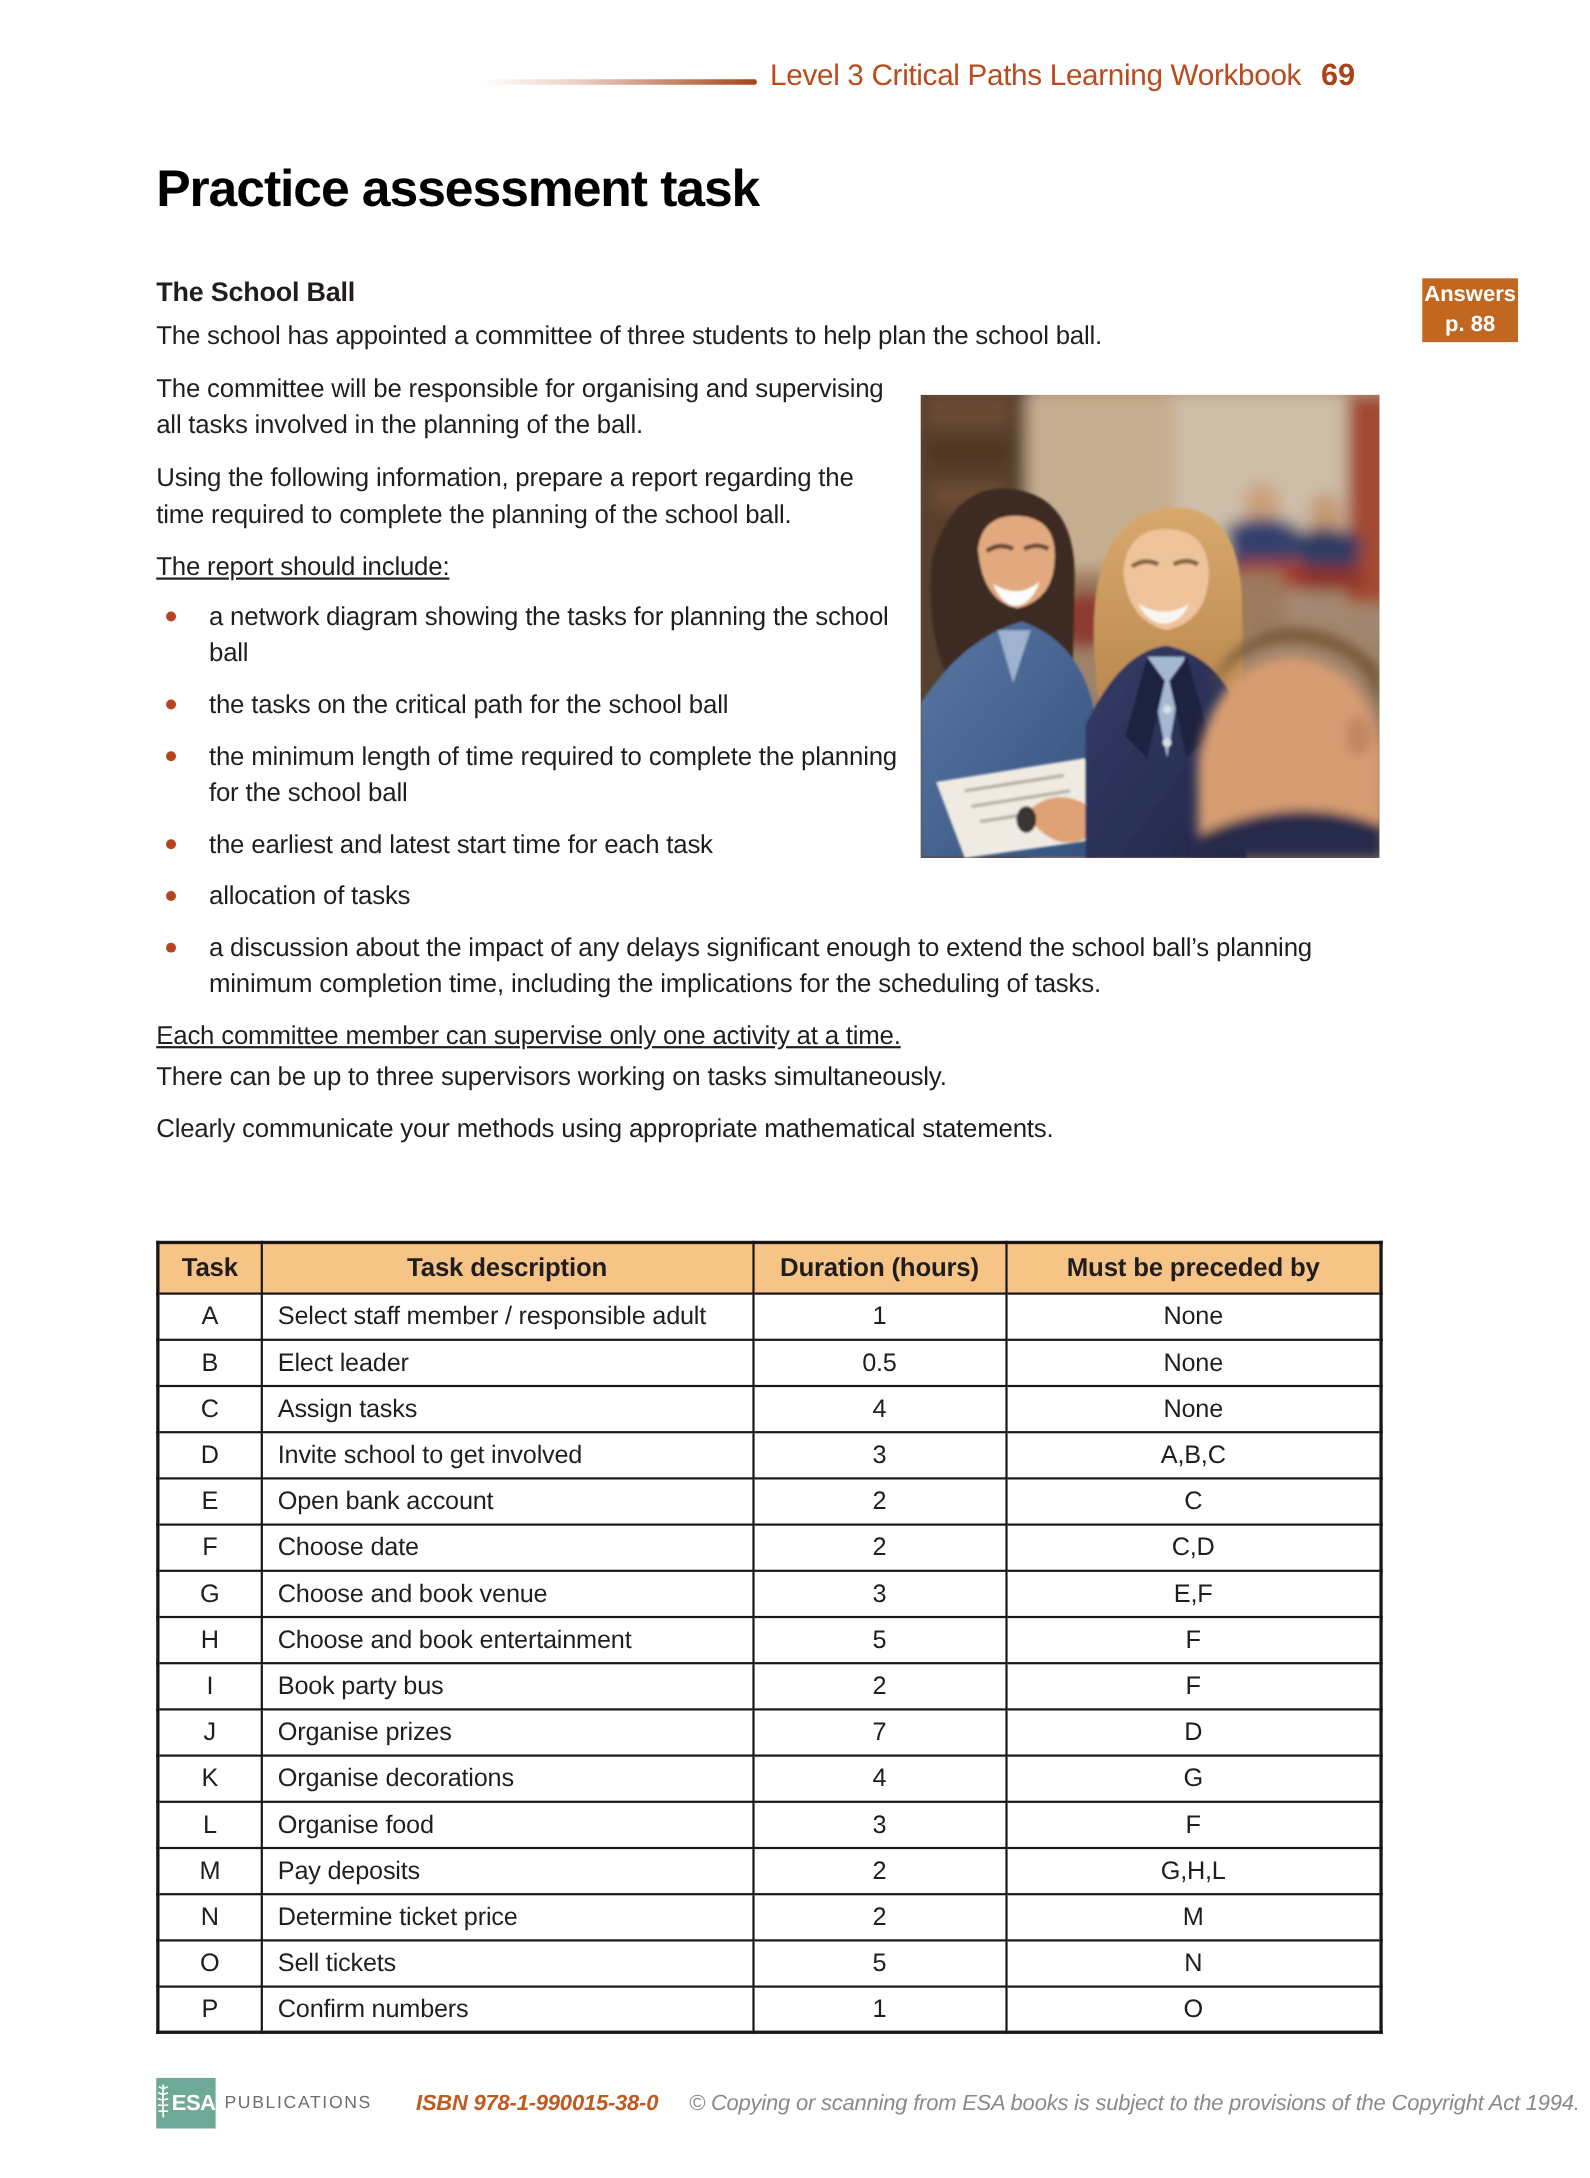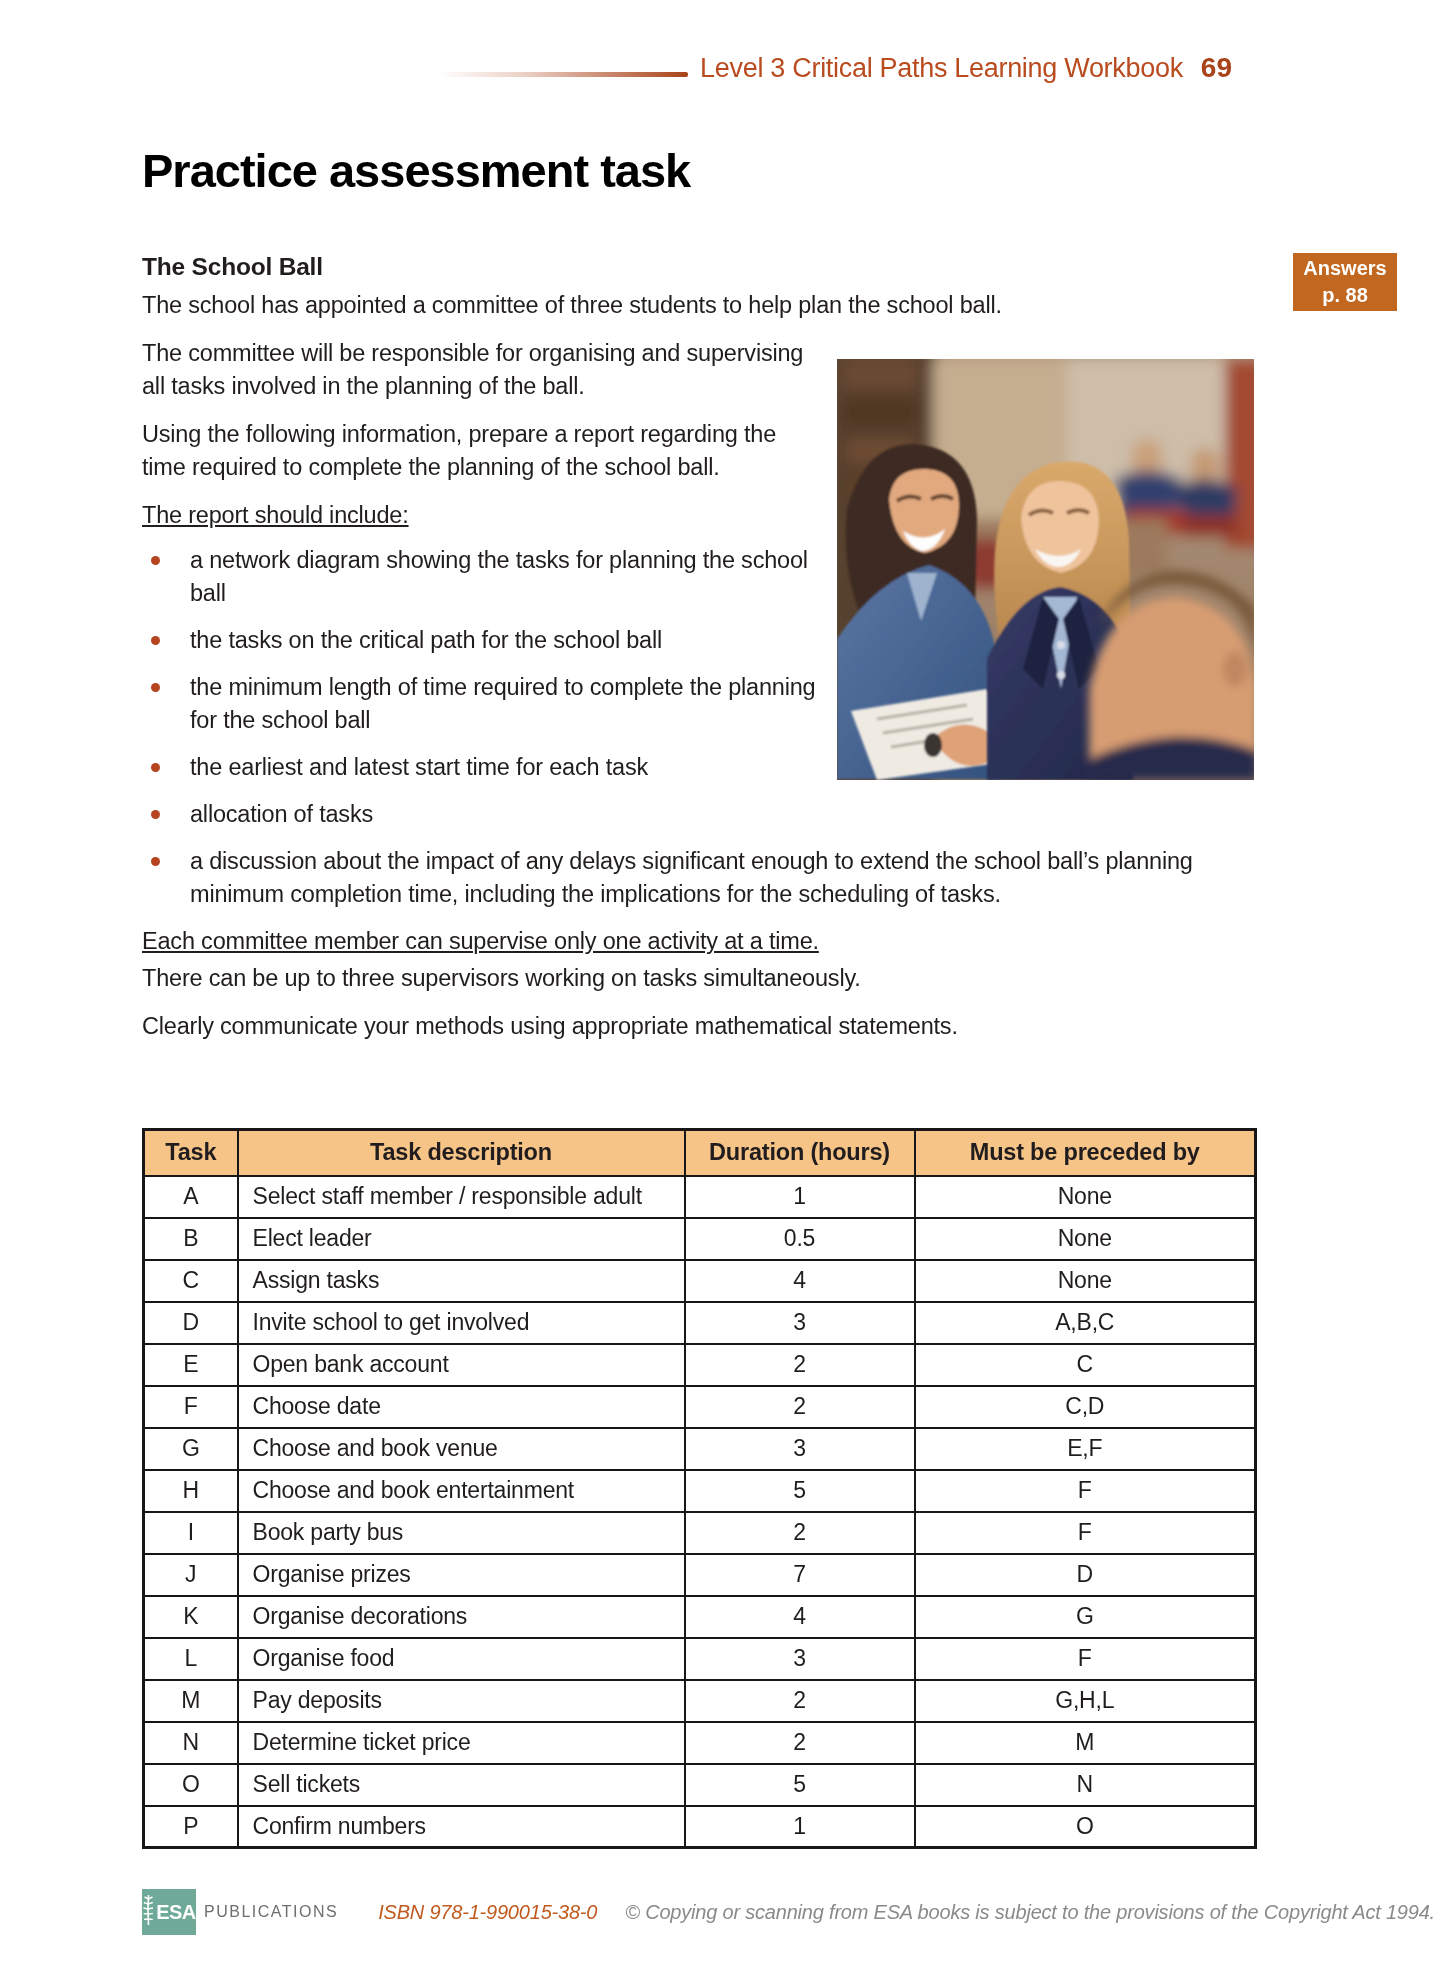--- a/index.html
+++ b/index.html
@@ -30,21 +30,21 @@
   
   .page-title {
     position:absolute; left:142px; top:143px;
     font-size:47px; font-weight:bold; letter-spacing:-1px;
     color:#000000;
   }
 
   
   .answers-box {
     position:absolute; left:1293px; top:253px;
-    width:104px; height:58px;
+    width:87px; height:58px;
     background:#c2671f;
     color:#ffffff; text-align:center;
     font-size:20px; line-height:27px; font-weight:600;
     padding-top:2px;
   }
 
   
   .content {
     position:absolute; left:142px; top:252px; width:1112px;
     font-size:23.5px; line-height:33px; letter-spacing:-0.2px;
@@ -95,21 +95,21 @@
     position:absolute; left:142px; top:1889px;
     display:flex; align-items:center; white-space:nowrap;
   }
   .esa-logo {
     width:54px; height:46px; background:#6fa998;
     display:flex; align-items:center; justify-content:center;
     gap:1px;
   }
   .esa-logo .esa-text { color:#ffffff; font-weight:bold; font-size:20px; letter-spacing:-0.5px; }
   .publisher { color:#6e6e6e; font-size:16px; letter-spacing:1.5px; margin-left:8px; }
-  .isbn { color:#c05a1e; font-size:20px; font-style:italic; font-weight:400; margin-left:40px; letter-spacing:-0.2px; }
+  .isbn { color:#c05a1e; font-size:20px; font-style:italic; font-weight:700; margin-left:40px; letter-spacing:-0.2px; }
   .copyright { color:#8a8a8a; font-size:20px; font-style:italic; margin-left:28px; letter-spacing:-0.2px; }
 </style>
 </head>
 <body>
 
 <div class="page">
 
   <div class="runhead">
     <div class="runhead-line"></div>
     <span class="runhead-title">Level 3 Critical Paths Learning Workbook</span>

